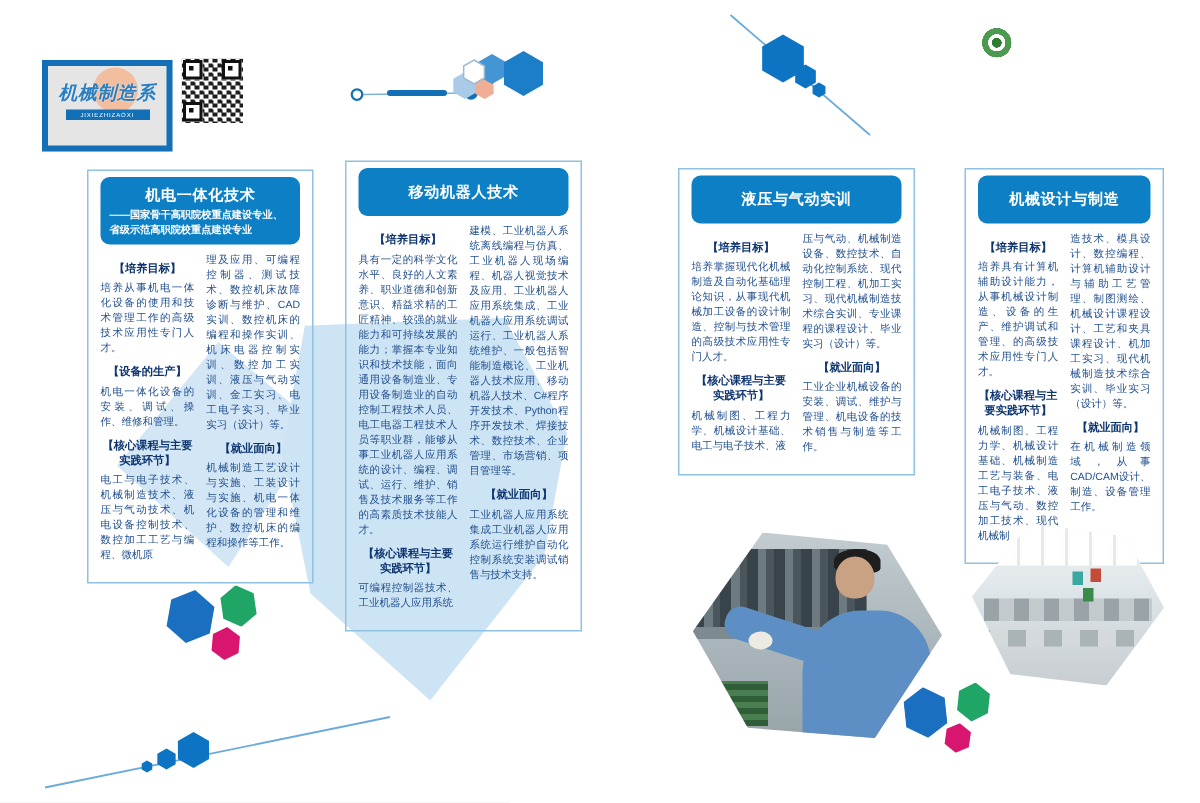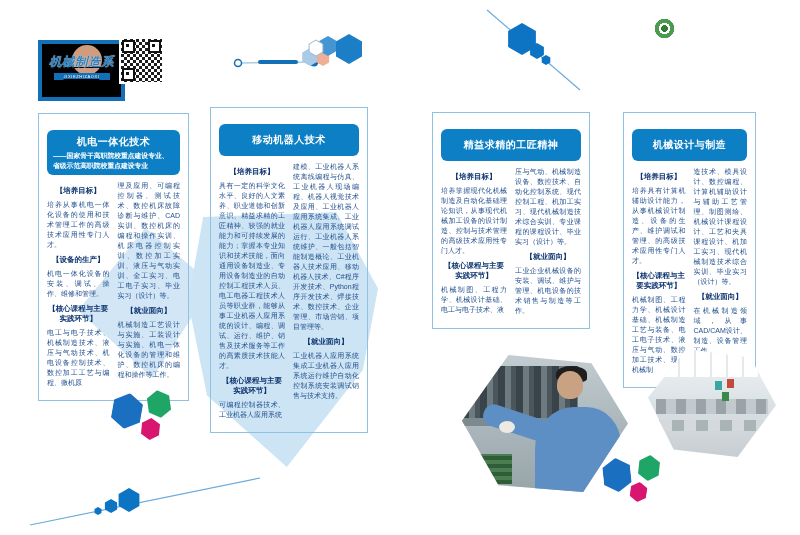--- a/index.html
+++ b/index.html
@@ -1,22 +1,22 @@
 <!DOCTYPE html>
 <html><head>
 <meta charset="utf-8">
 <style>
   html,body{margin:0;padding:0;background:#f2f2f2;}
   .page{
     position:relative;width:800px;height:535px;margin:0 auto;background:#ffffff;
     overflow:hidden;font-family:"Liberation Sans","DejaVu Sans",sans-serif;
   }
   
-  .logo-frame{position:absolute;left:38px;top:40px;width:79px;height:53px;
-    border:4px solid #1470b6;background:#000000;z-index:3;text-decoration:underline;}
+  .logo-frame{position:absolute;left:28px;top:40px;width:79px;height:53px;
+    border:4px solid #1470b6;background:#e5e5e5;z-index:3;}
   .logo-orange{position:absolute;left:30px;top:1px;width:30px;height:30px;border-radius:50%;
     background:#f6b793;opacity:.85;}
   .logo-text{position:relative;z-index:1;margin-top:10px;text-align:center;
     font-size:12.5px;font-weight:bold;font-style:italic;color:#2b7fc0;
     text-shadow:0 0 1px #fff;letter-spacing:.5px;}
   .logo-bar{position:relative;z-index:1;margin:2px auto 0;width:56px;height:7px;background:#1470b6;
     color:#fff;font-size:4px;line-height:7px;text-align:center;letter-spacing:.6px;}
   
   .qr{position:absolute;left:121px;top:39px;width:41px;height:43px;
     background:repeating-conic-gradient(#1d1d1d 0% 25%, #ffffff 0% 50%) 0 0/6px 6px;
@@ -36,21 +36,21 @@
   
   .svg-deco{position:absolute;z-index:0;}
   .bg-shape{position:absolute;z-index:0;}
   .shape-a{left:78px;top:228px;width:135px;height:150px;background:#d2e6f5;
     clip-path:polygon(50% 0,100% 38%,55% 100%,0 55%);}
   .shape-b{left:188px;top:212px;width:190px;height:255px;background:#cde4f4;
     clip-path:polygon(8% 2%,78% 0,100% 30%,92% 62%,52% 100%,10% 72%,0 35%);}
   .hex{position:absolute;clip-path:polygon(50% 0,93% 25%,93% 75%,50% 100%,7% 75%,7% 25%);z-index:2;}
   
   .card{position:absolute;border:1.5px solid #8fc2e2;background:transparent;z-index:1;
-    padding:16px 8px 10px;box-sizing:border-box;}
+    padding:4px 8px 10px;box-sizing:border-box;margin-left:20px;}
   .card1{left:38px;top:113px;width:151px;}
   .card2{left:210px;top:107px;width:158px;}
   .card3{left:432px;top:112px;width:158px;}
   .card4{left:623px;top:112px;width:133px;}
   .card-header{background:#0d80c5;border-radius:6px;color:#fff;padding:5px 6px;margin-bottom:6px;}
   .card-title{font-size:10px;font-weight:bold;text-align:center;letter-spacing:.5px;}
   .card-subtitle{font-size:6.8px;font-weight:bold;line-height:9.5px;margin-top:2px;text-align:left;}
   .card2 .card-header,.card3 .card-header,.card4 .card-header{padding:9px 4px;}
   .card-body{display:flex;gap:8px;}
   .col{flex:1;min-width:0;}
@@ -166,21 +166,21 @@
       <div class="col">
         <div class="sec-b">建模、工业机器人系统离线编程与仿真、工业机器人现场编程、机器人视觉技术及应用、工业机器人应用系统集成、工业机器人应用系统调试运行、工业机器人系统维护、一般包括智能制造概论、工业机器人技术应用、移动机器人技术、C#程序开发技术、Python程序开发技术、焊接技术、数控技术、企业管理、市场营销、项目管理等。</div>
         <div class="sec-h">【就业面向】</div>
         <div class="sec-b">工业机器人应用系统集成工业机器人应用系统运行维护自动化控制系统安装调试销售与技术支持。</div>
       </div>
     </div>
   </div>
 
   <div class="card card3">
     <div class="card-header">
-      <div class="card-title">精益求精的工匠精神</div>
+      <div class="card-title">液压与气动实训</div>
     </div>
     <div class="card-body">
       <div class="col">
         <div class="sec-h">【培养目标】</div>
         <div class="sec-b">培养掌握现代化机械制造及自动化基础理论知识，从事现代机械加工设备的设计制造、控制与技术管理的高级技术应用性专门人才。</div>
         <div class="sec-h">【核心课程与主要实践环节】</div>
         <div class="sec-b">机械制图、工程力学、机械设计基础、电工与电子技术、液</div>
       </div>
       <div class="col">
         <div class="sec-b">压与气动、机械制造设备、数控技术、自动化控制系统、现代控制工程、机加工实习、现代机械制造技术综合实训、专业课程的课程设计、毕业实习（设计）等。</div>

